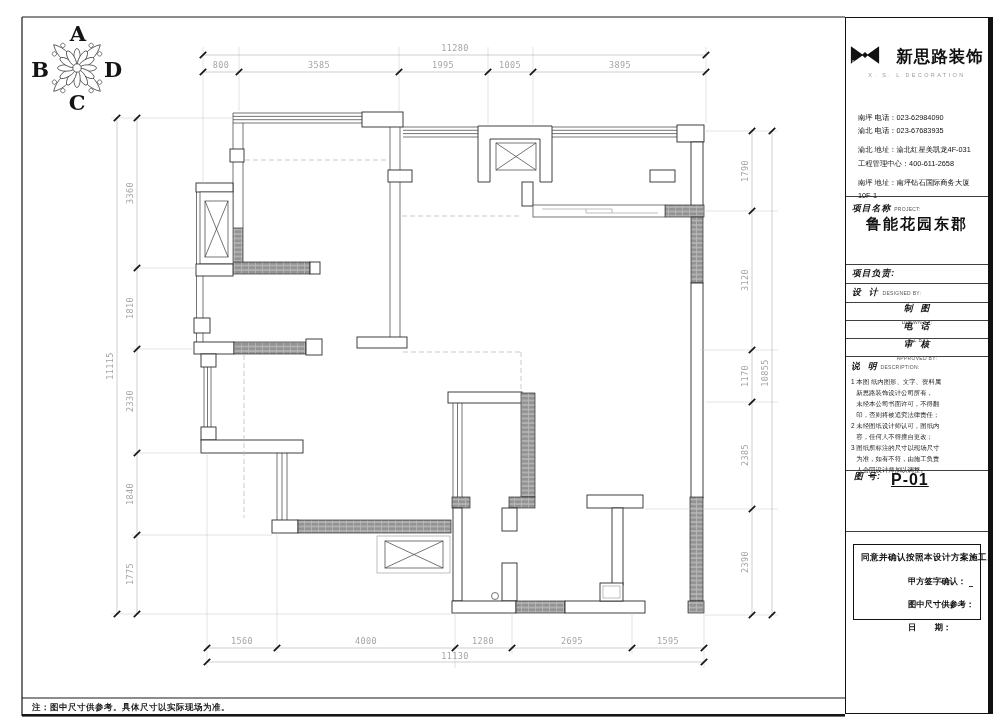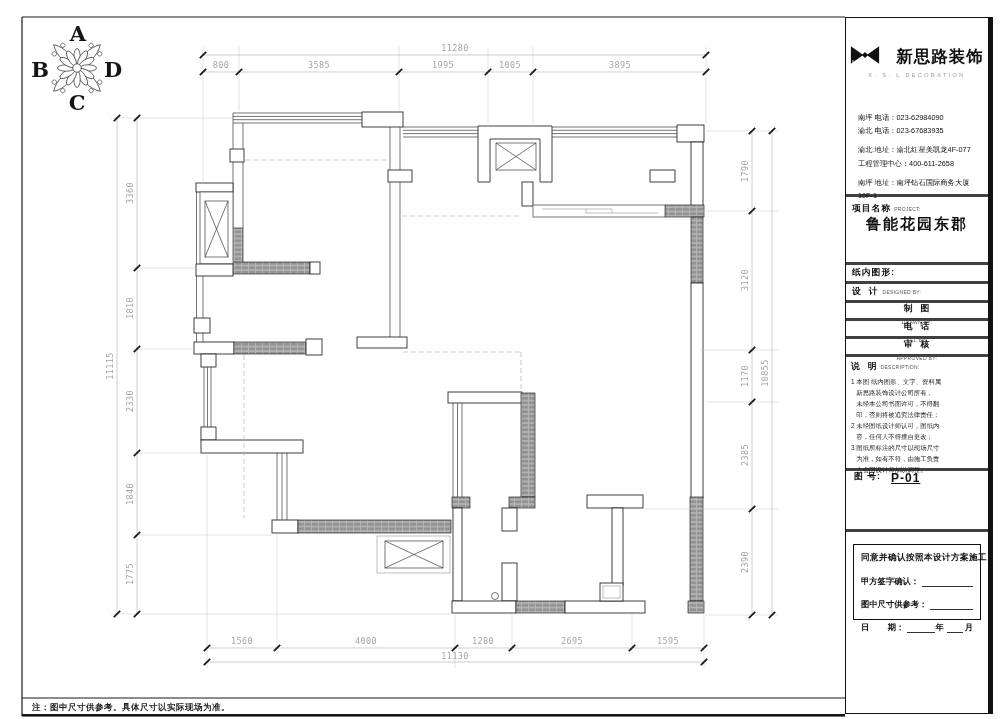--- a/index.html
+++ b/index.html
@@ -17,46 +17,46 @@
   .tk {stroke:#151515;stroke-width:1.7;}
   .dt {fill:#a5a5a5;font:8.5px "DejaVu Sans Mono",monospace;letter-spacing:.4px;}
   .cl {fill:#141414;font:bold 21px "DejaVu Serif",serif;}
   .note{fill:#1c1c1c;font:600 8.5px "Liberation Sans",sans-serif;letter-spacing:.5px;}
   .frame{stroke:#1a1a1a;stroke-width:1.2;fill:none;}
   .leafy{fill:#fff;stroke:#444;stroke-width:.8;}
   
   .tb{position:absolute;left:845px;top:17px;width:148px;height:697px;background:#fff;
       border:1.5px solid #111;border-right-width:5px;box-sizing:border-box;
       display:flex;flex-direction:column;color:#111;}
-  .sec{border-bottom:3px solid #404040;box-sizing:border-box;}
+  .sec{border-bottom:1px solid #404040;box-sizing:border-box;}
   .logoSec{height:86px;display:flex;flex-direction:column;align-items:center;justify-content:center;gap:3px;}
   .logo-row{display:flex;align-items:center;gap:16px;}
   .logo-name{font-size:16.5px;font-weight:800;letter-spacing:1px;}
   .logo-sub{font-size:5.5px;color:#9a9a9a;letter-spacing:2.4px;}
   .contactsSec{height:93px;font-size:7.3px;line-height:13.2px;padding:7px 4px 0 12px;}
   .contactsSec div:nth-child(3),.contactsSec div:nth-child(5){margin-top:6px;}
   .projSec{height:68px;padding:2px 6px;}
   .drawSec{height:55px;padding:2px 6px;}
   .sec-label{display:flex;align-items:baseline;gap:3px;padding-top:4px;}
-  .zh{font-size:8.8px;font-weight:700;letter-spacing:1px;white-space:pre;}
+  .zh{font-size:8.8px;font-weight:700;letter-spacing:1px;white-space:pre;font-style:italic;}
   .en{font-size:5px;color:#555;letter-spacing:.3px;}
   .projVal{font-size:15px;font-weight:800;text-align:center;letter-spacing:2px;}
   .drawVal{font-size:17px;font-weight:800;text-align:center;margin-top:6px;letter-spacing:2px;}
   .frow{height:19px;display:flex;align-items:center;gap:4px;padding:0 6px;}
   .f18{height:18px;flex-direction:column;}
   .descSec{height:114px;padding:3px 5px;}
   .dnotes{margin-top:3px;font-size:6.4px;line-height:11px;color:#222;}
   .dnotes div{white-space:pre;}
   .sheetSec{height:61px;display:flex;align-items:flex-start;gap:10px;padding:0 8px;}
-  .pnum{font-size:12px;font-weight:700;letter-spacing:1px;text-decoration:underline;}
+  .pnum{font-size:16px;font-weight:700;letter-spacing:1px;text-decoration:underline;}
   .signSec{flex:1;padding:12px 7px 0 7px;}
   .signBox{border:1.5px solid #111;height:76px;padding:7px 7px 0 7px;box-sizing:border-box;font-size:8.3px;}
   .stmt{font-weight:700;font-size:8.6px;letter-spacing:.4px;white-space:pre;}
   .srow{display:flex;align-items:flex-end;margin-top:12px;}
-  .srow .lb{white-space:pre;font-weight:700;}
+  .srow .lb{white-space:pre;font-weight:700;margin-left:47px;}
   .ul{flex:1;border-bottom:1px solid #333;height:10px;margin-left:3px;}
   .ul.short{flex:0 0 16px;margin-right:2px;}
 </style>
 </head>
 <body>
 
 <div id="sheet">
 
 <svg width="845" height="719" viewBox="0 0 845 719">
   <defs>
@@ -285,36 +285,36 @@
         </svg>
       </span>
       <span class="logo-name">新思路装饰</span>
     </div>
     <div class="logo-sub">X. S. L  DECORATION</div>
   </div>
 
   <div class="sec contactsSec">
     <div>南坪  电话：023-62984090</div>
     <div>渝北  电话：023-67683935</div>
-    <div>渝北  地址：渝北红星美凯龙4F-077</div>
+    <div>渝北  地址：渝北红星美凯龙4F-031</div>
     <div>工程管理中心：400-611-2658</div>
     <div>南坪  地址：南坪钻石国际商务大厦10F-1</div>
   </div>
 
   <div class="sec projSec">
     <div class="sec-label">
       <span class="zh">项目名称</span>
       <span class="en">PROJECT:</span>
     </div>
     <div class="projVal">鲁能花园东郡</div>
   </div>
 
 
   <div class="sec frow">
-    <span class="zh">纸内图形:</span>
+    <span class="zh">项目负责:</span>
   </div>
   <div class="sec frow">
     <span class="zh">设  计</span>
     <span class="en">DESIGNED BY:</span>
   </div>
   <div class="sec frow f18">
     <span class="zh">制  图</span>
     <span class="en">DRAWN BY:</span>
   </div>
   <div class="sec frow f18">

